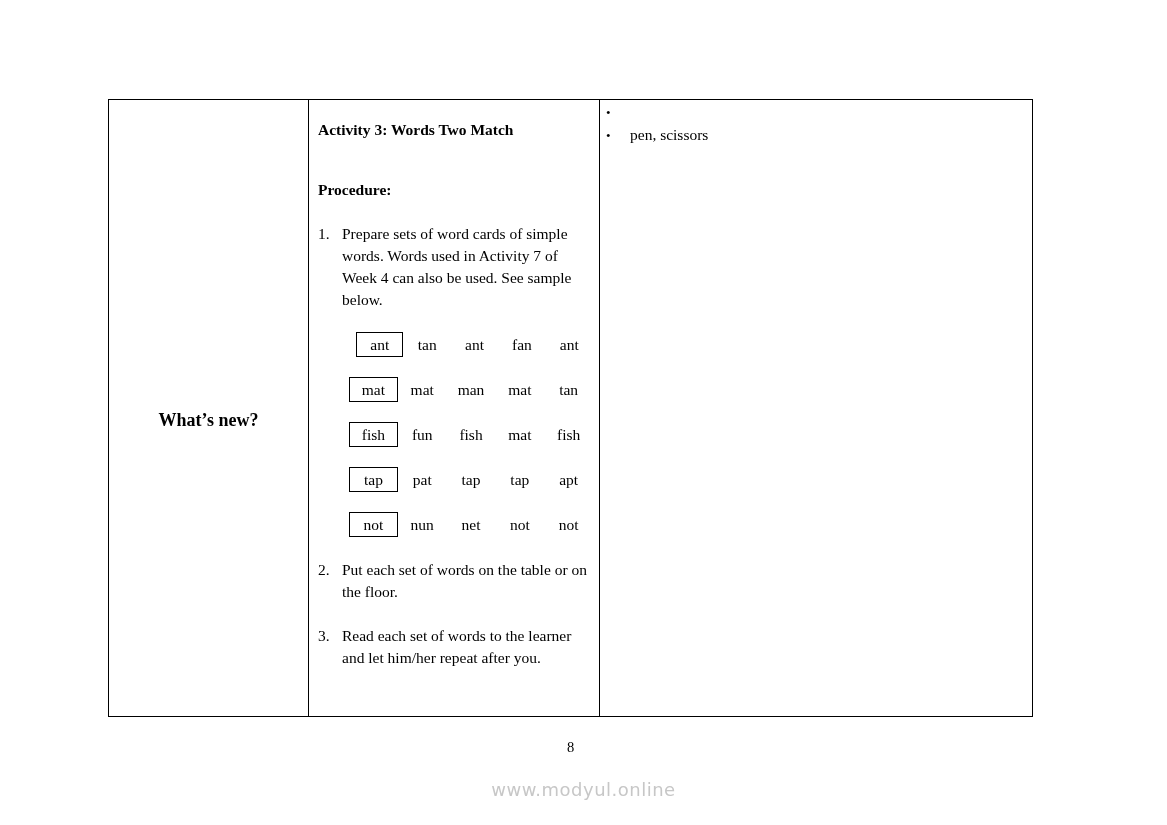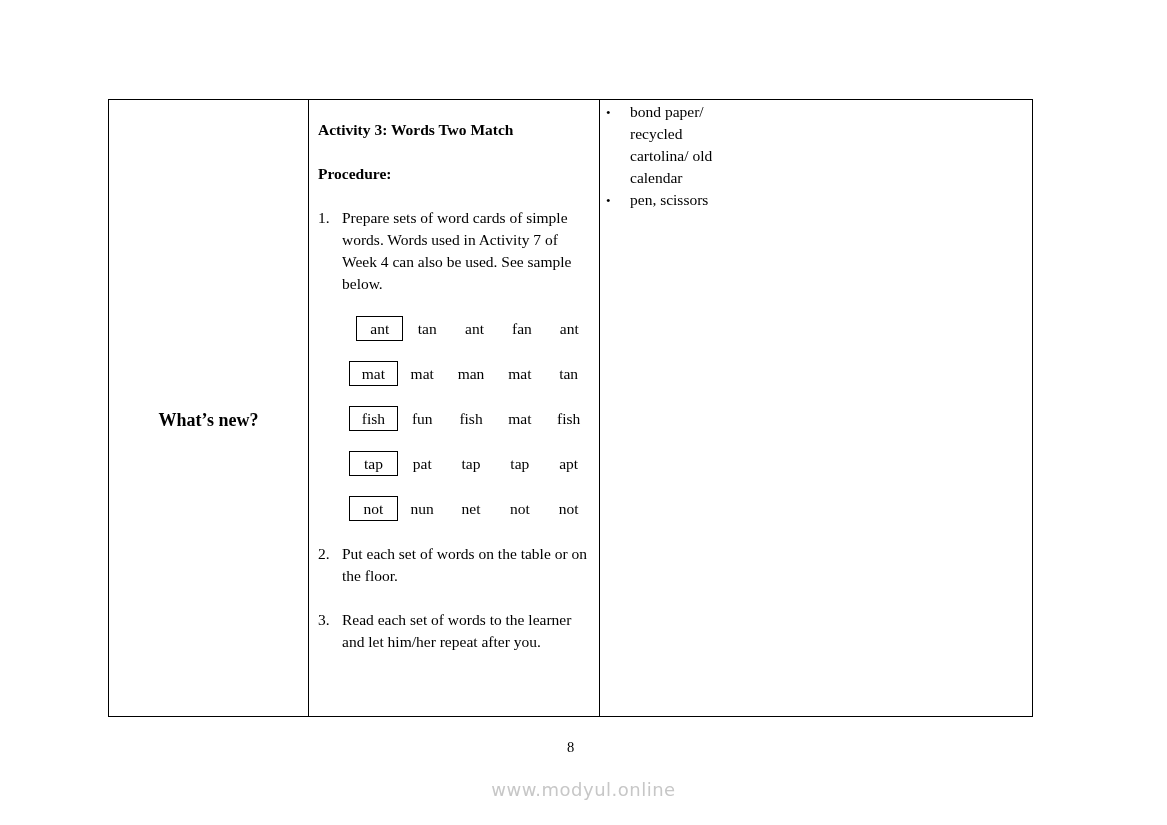--- a/index.html
+++ b/index.html
@@ -46,21 +46,21 @@
     transform: translateY(12px);
   }
 
   
   .cell-activity {
     padding: 19px 6px 0 9px;
     font-size: 15.5px;
     line-height: 22px;
   }
   .activity-title, .procedure-label { font-weight: bold; }
-  .procedure-label { margin-top: 22px; }
+  .procedure-label { margin-top: 38px; }
   .step {
     display: flex;
     margin-top: 22px;
   }
   .step-num {
     width: 24px;
     flex: 0 0 24px;
   }
   .step-text { width: 254px; }
   .word-row {
@@ -201,21 +201,20 @@
 
       <div class="step">
         <span class="step-num">3.</span>
         <span class="step-text">Read each set of words to the learner and let him/her repeat after you.</span>
       </div>
     </div>
 
     <div class="cell cell-materials">
       <div class="material-item">
         <span class="bullet">•</span>
-        <span class="material-text">bond paper/ recycled cartolina/ old calendar</span>
       </div>
       <div class="material-item">
         <span class="bullet">•</span>
         <span class="material-text">pen, scissors</span>
       </div>
     </div>
 
 
   </div>
 

